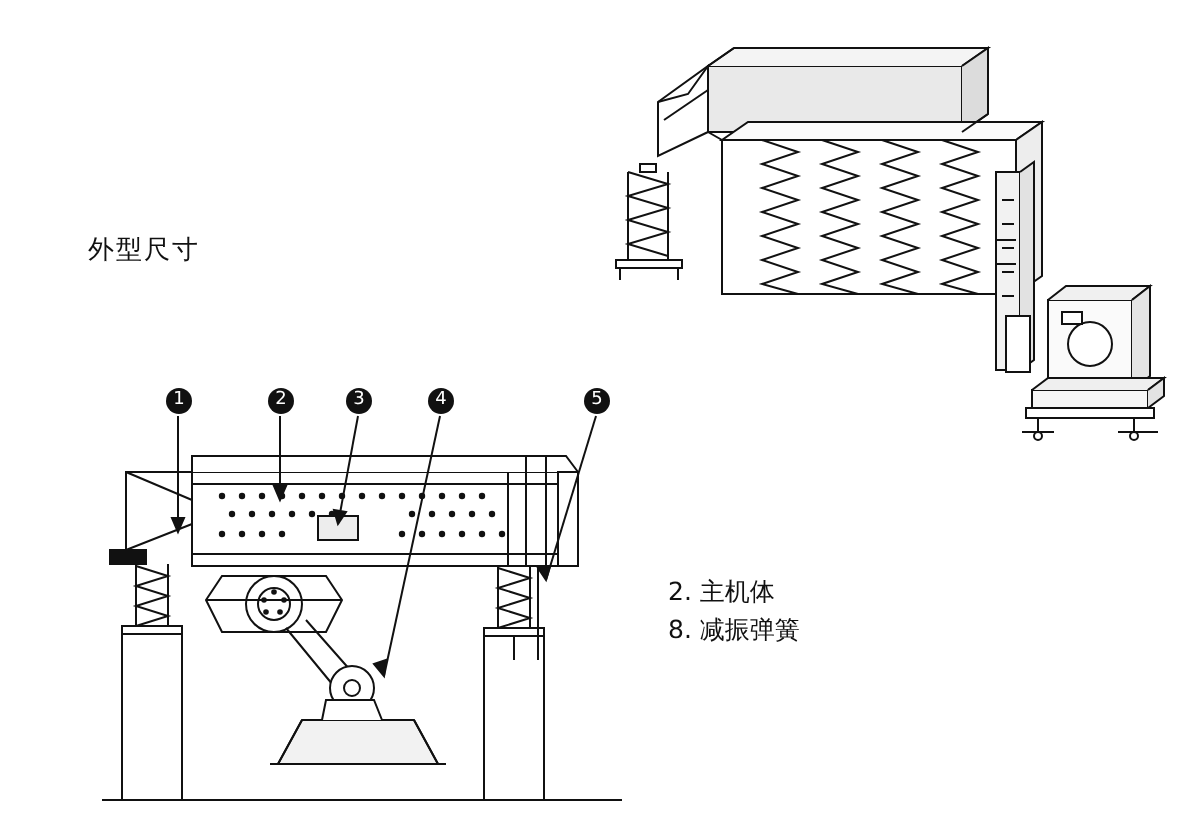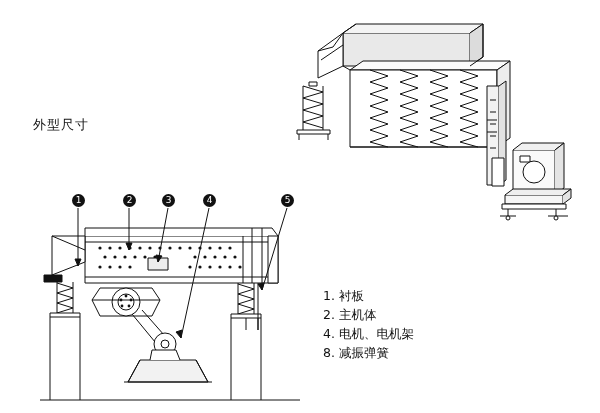--- a/index.html
+++ b/index.html
@@ -10,21 +10,21 @@
   body {
     width: 600px;
     height: 413px;
     position: relative;
     overflow: hidden;
     font-family: "DejaVu Sans", "Liberation Sans", sans-serif;
     color: #111111;
   }
   #stage {
     position: absolute;
-    left: 0;
+    left: 11px;
     top: 0;
     width: 490px;
     height: 413px;
   }
   svg.art {
     position: absolute;
     left: 0;
     top: 0;
     width: 600px;
     height: 413px;
@@ -233,19 +233,17 @@
 
   <div class="title-label">外型尺寸</div>
 
   <div class="callout-num" style="left:72px; top:194px;">1</div>
   <div class="callout-num" style="left:123px; top:194px;">2</div>
   <div class="callout-num" style="left:162px; top:194px;">3</div>
   <div class="callout-num" style="left:203px; top:194px;">4</div>
   <div class="callout-num" style="left:281px; top:194px;">5</div>
 
   <div class="legend">
-    <div>1. 衬板</div>
     <div>2. 主机体</div>
-    <div>4. 电机、电机架</div>
     <div>8. 减振弹簧</div>
   </div>
 
 </div>
 
 </body></html>

